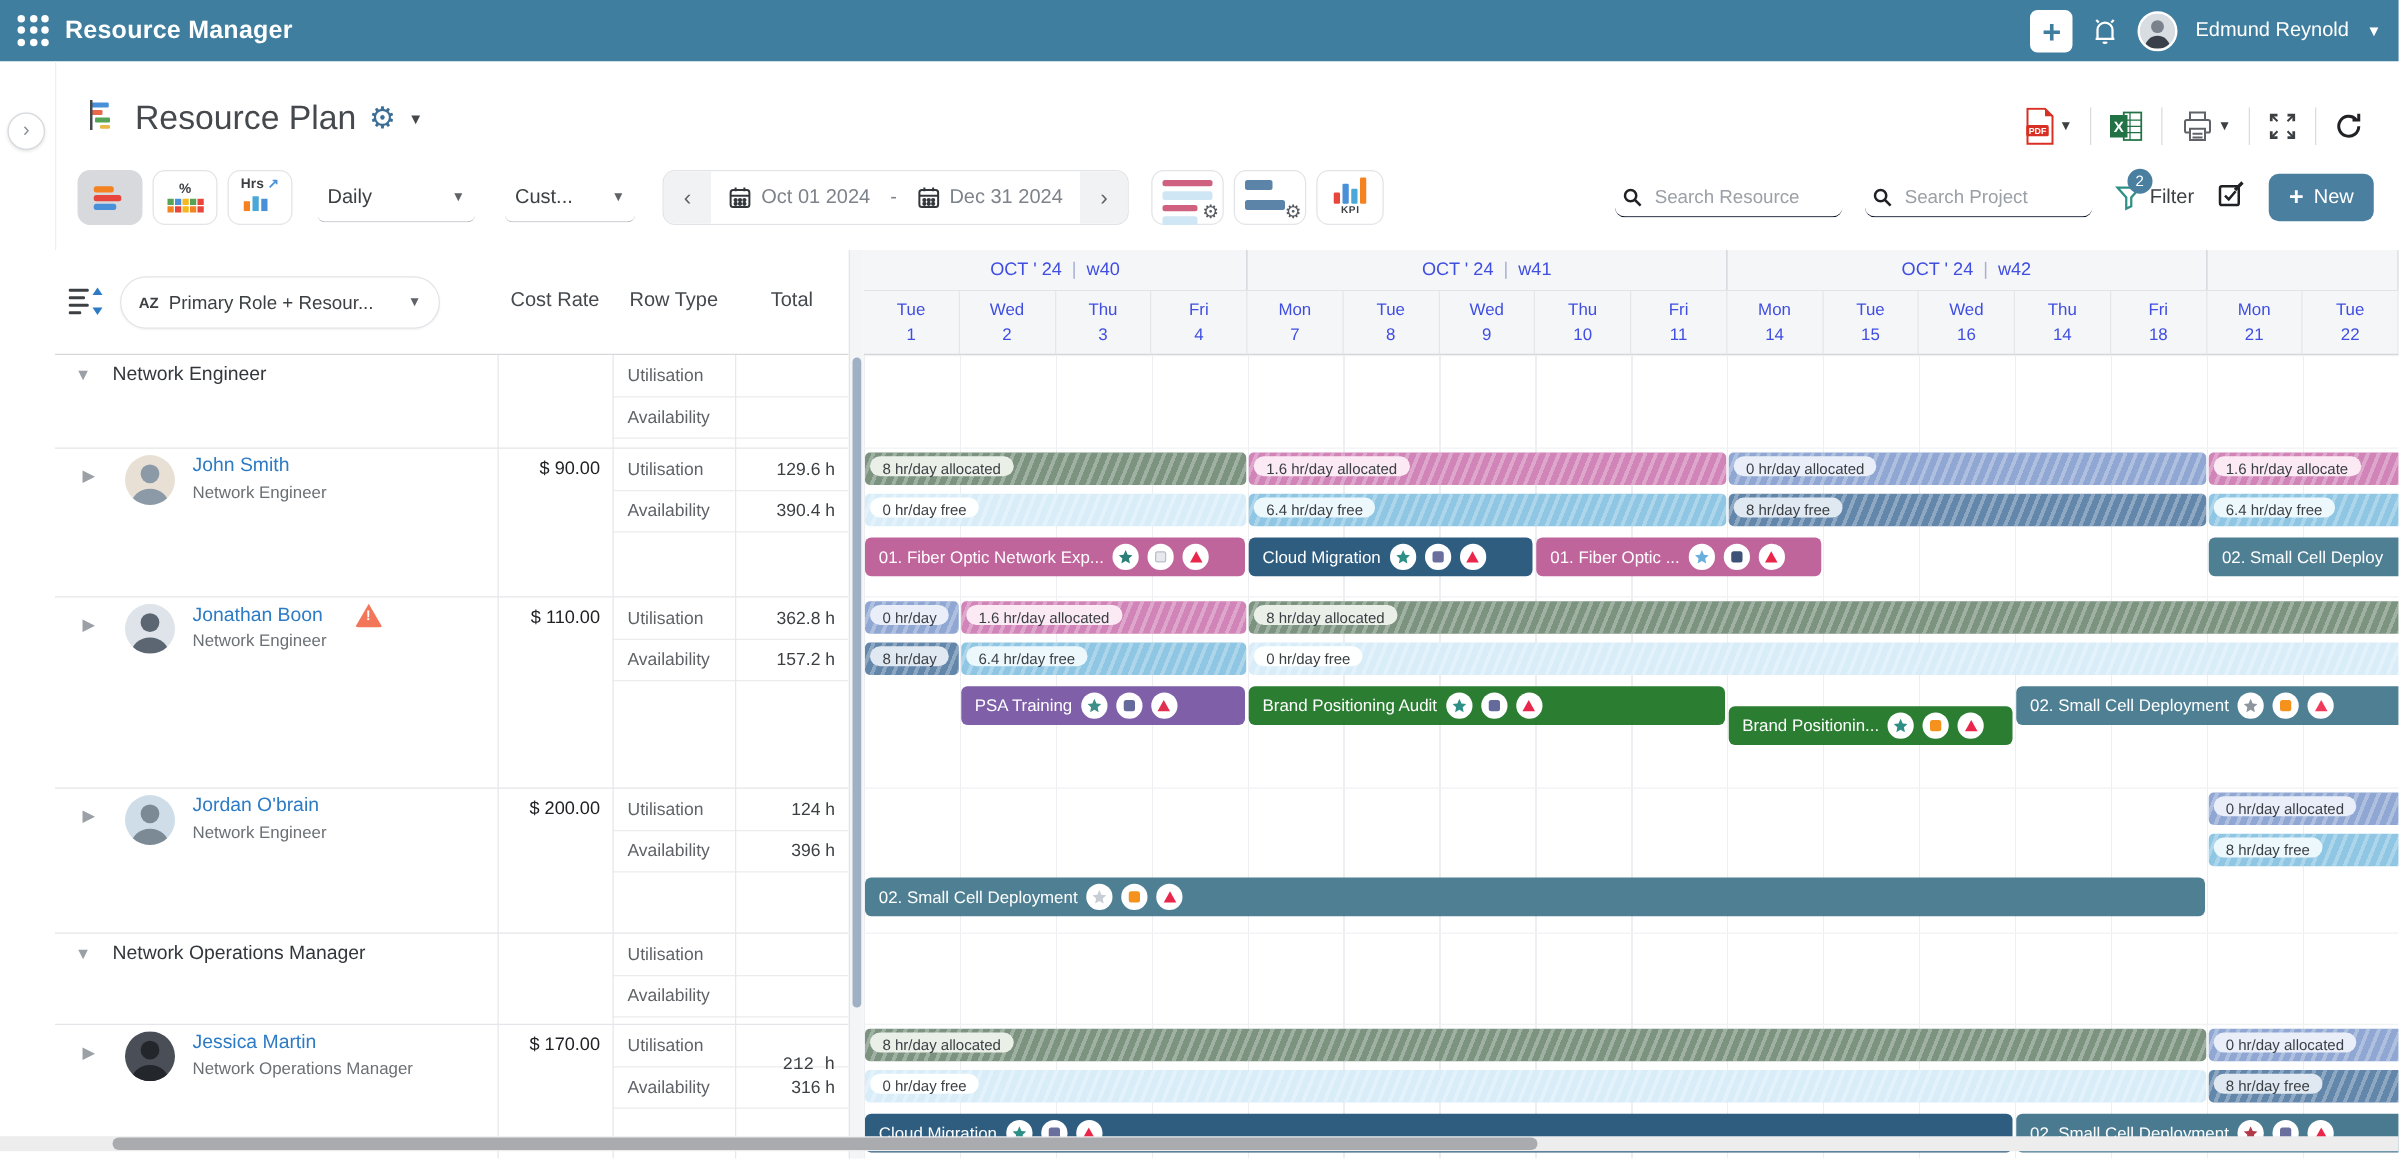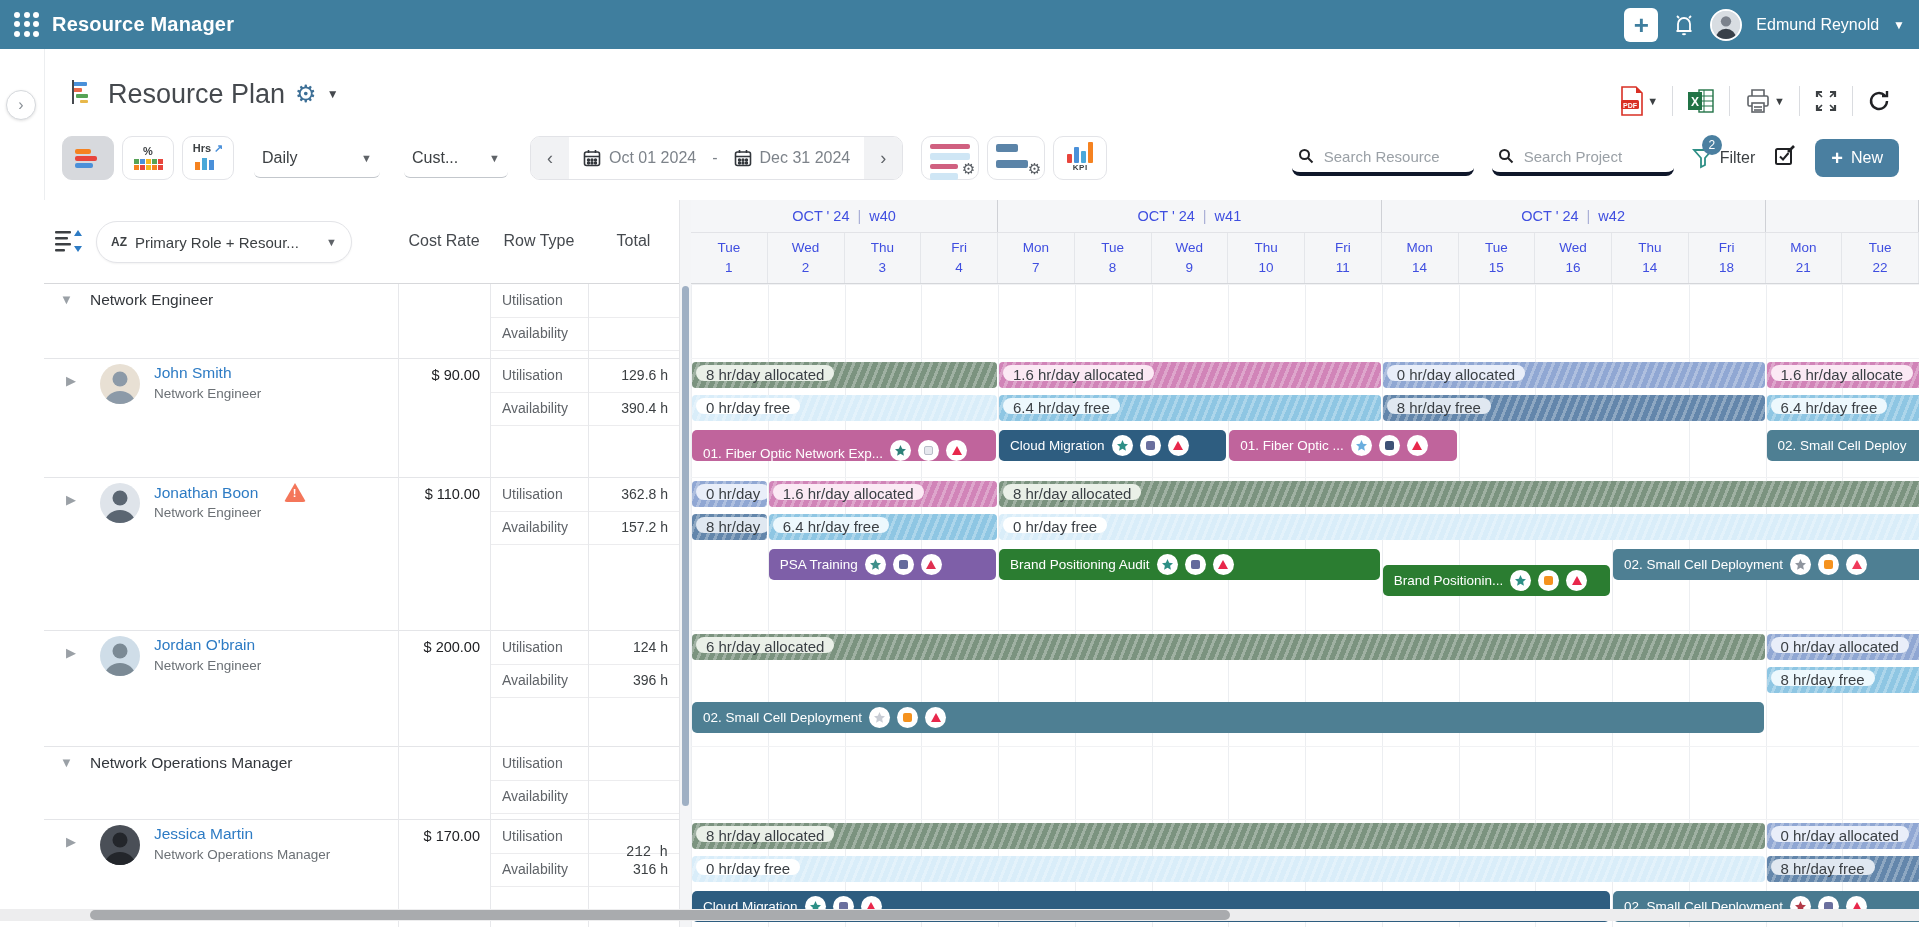--- a/index.html
+++ b/index.html
@@ -45,21 +45,21 @@
   .date-nav { width:38px; background:#f1f2f4; display:flex; align-items:center; justify-content:center; color:#5f6368; font-size:18px; cursor:pointer; }
   .date-part { display:flex; align-items:center; gap:8px; padding:0 14px; background:#fff; font-size:16px; color:#7d838a; }
   .cal { width:18px; height:18px; }
   .cfgbtn { width:58px; height:44px; border:1px solid #e3e4e8; border-radius:10px; background:#fff; margin-left:8px; position:relative; cursor:pointer; padding:7px 8px; }
   .cfgbtn .gearsm { position:absolute; right:3px; bottom:1px; font-size:15px; color:#555a60; }
   .cfg-row { height:8px; border-radius:2px; margin-bottom:4px; }
   .kpi-bars { display:flex; align-items:flex-end; gap:2px; height:22px; justify-content:center; }
   .kpi-bars i { width:5px; border-radius:1px; }
   .kpi-lab { font-size:8px; font-weight:700; color:#3c4043; text-align:center; letter-spacing:.5px; }
   .tb-right { margin-left:auto; display:flex; align-items:center; gap:18px; }
-  .search-box { display:flex; align-items:center; gap:8px; width:182px; border-bottom:4px solid #0f172a; border-radius:0 0 8px 8px; padding:6px 6px; }
+  .search-box { display:flex; align-items:center; gap:8px; width:182px; border-bottom:1px solid #0f172a; border-radius:0 0 8px 8px; padding:6px 6px; }
   .search-box input { border:0; outline:0; font-size:15px; color:#3c4043; width:140px; font-family:inherit; background:transparent; }
   .search-box input::placeholder { color:#9aa0a6; }
   .filter-wrap { position:relative; display:flex; align-items:center; gap:6px; cursor:pointer; }
   .filter-badge { position:absolute; left:10px; top:-12px; width:20px; height:20px; border-radius:50%; background:#4a7fa0; color:#fff; font-size:12px; display:flex; align-items:center; justify-content:center; }
   .filter-label { font-size:16px; color:#3c4043; }
   .new-btn { background:#4a7fa0; color:#fff; border:none; border-radius:8px; height:38px; padding:0 16px; font-size:16px; display:flex; align-items:center; gap:8px; cursor:pointer; font-family:inherit; }
   .new-btn .pl { font-size:20px; font-weight:700; line-height:1; }
   
   .left-pane { position:absolute; left:44px; top:200px; width:635px; bottom:0; background:#fff; overflow:hidden; }
   .col-line { position:absolute; top:0; bottom:0; width:1px; background:#e7e8eb; z-index:2; }
@@ -96,21 +96,21 @@
   .wcell { border-right:1px solid #cfd1d6; display:flex; align-items:center; justify-content:center; gap:8px; font-size:14.5px; color:#3f4ee0; }
   .wcell .sep { color:#a9aed6; font-weight:400; }
   .tl-days { position:absolute; left:0; top:33px; right:0; height:51px; background:#f5f6f8; display:flex; border-bottom:1px solid #d4d6da; }
   .dcell { border-right:1px solid #e4e6ea; display:flex; flex-direction:column; align-items:center; justify-content:center; font-size:13.5px; color:#3f4ee0; line-height:1.45; }
   .gt-body { position:absolute; left:0; top:84px; right:0; bottom:0;
     background:repeating-linear-gradient(to right, #eceef1 0, #eceef1 1px, transparent 1px, transparent 6.25%); }
   .gsec { position:relative; border-top:1px solid #f1f2f4; }
   .bar { position:absolute; height:26px; border-radius:4px; overflow:hidden; white-space:nowrap; cursor:pointer; }
   .bar::before { content:""; position:absolute; inset:0; background:repeating-linear-gradient(112deg, rgba(255,255,255,0) 0 5px, rgba(255,255,255,.28) 5px 8px); }
   .bar.clipR { border-top-right-radius:0; border-bottom-right-radius:0; }
-  .pill { position:relative; display:inline-block; margin:3px 0 0 4px; padding:0 10px; height:16px; line-height:20px; border-radius:10px; font-size:15px; color:#3a3f44; z-index:1; }
+  .pill { position:relative; display:inline-block; margin:3px 0 0 4px; padding:0 10px; height:16px; line-height:20px; border-radius:10px; font-size:12px; color:#3a3f44; z-index:1; }
   .pbar { position:absolute; height:31px; border-radius:5px; display:flex; align-items:center; gap:7px; padding:0 11px; color:#fff; font-size:13.5px; white-space:nowrap; overflow:hidden; cursor:pointer; }
   .pbar.clipR { border-top-right-radius:0; border-bottom-right-radius:0; }
   .pic { width:21px; height:21px; min-width:21px; border-radius:50%; background:#fff; display:flex; align-items:center; justify-content:center; }
   .pic .sq { width:9px; height:9px; border-radius:2px; }
   .pic .tri { width:0; height:0; border-left:5.5px solid transparent; border-right:5.5px solid transparent; border-bottom:9.5px solid #e8274b; }
 </style>
 </head>
 <body>
 
 <div class="topbar">
@@ -566,21 +566,21 @@
       <div class="gsec" style="height: 74px;"></div>
       <div class="gsec" style="height: 119px;">
         <div class="bar" style="left: calc(0% + 1px); width: calc(25% - 2px); top: 3px; background: rgb(123, 147, 127);"><span class="pill" style="background: rgb(234, 240, 232);">8 hr/day allocated</span></div>
         <div class="bar" style="left: calc(25% + 1px); width: calc(31.25% - 2px); top: 3px; background: rgb(209, 132, 184);"><span class="pill" style="background: rgb(251, 233, 244);">1.6 hr/day allocated</span></div>
         <div class="bar" style="left: calc(56.25% + 1px); width: calc(31.25% - 2px); top: 3px; background: rgb(144, 167, 211);"><span class="pill" style="background: rgb(233, 238, 249);">0 hr/day allocated</span></div>
         <div class="bar clipR" style="left: calc(87.5% + 1px); width: calc(12.5% - 1px); top: 3px; background: rgb(209, 132, 184);"><span class="pill" style="background: rgb(251, 233, 244);">1.6 hr/day allocate</span></div>
         <div class="bar" style="left: calc(0% + 1px); width: calc(25% - 2px); top: 36px; background: rgb(217, 237, 249);"><span class="pill" style="background: rgb(254, 255, 255);">0 hr/day free</span></div>
         <div class="bar" style="left: calc(25% + 1px); width: calc(31.25% - 2px); top: 36px; background: rgb(142, 198, 227);"><span class="pill" style="background: rgb(237, 248, 253);">6.4 hr/day free</span></div>
         <div class="bar" style="left: calc(56.25% + 1px); width: calc(31.25% - 2px); top: 36px; background: rgb(99, 134, 171);"><span class="pill" style="background: rgb(224, 232, 241);">8 hr/day free</span></div>
         <div class="bar clipR" style="left: calc(87.5% + 1px); width: calc(12.5% - 1px); top: 36px; background: rgb(142, 198, 227);"><span class="pill" style="background: rgb(237, 248, 253);">6.4 hr/day free</span></div>
-        <div class="pbar" style="left: calc(0% + 1px); width: calc(25% - 3px); top: 71px; background: rgb(192, 100, 156); align-items: flex-end;">
+        <div class="pbar" style="left: calc(0% + 1px); width: calc(25% - 3px); top: 71px; background: rgb(192, 100, 156);">
           <span>01. Fiber Optic Network Exp...</span>
           <span class="pic">
             <svg width="11" height="11" viewBox="0 0 10 10">
               <polygon points="5,0 6.5,3.4 10,3.8 7.4,6.2 8.1,9.8 5,8 1.9,9.8 2.6,6.2 0,3.8 3.5,3.4" fill="#2d8078"></polygon>
             </svg>
           </span>
           <span class="pic">
             <span class="sq" style="background: rgb(230, 232, 238); border: 1px solid rgb(185, 190, 200);"></span>
           </span>
           <span class="pic">
@@ -677,21 +677,20 @@
           </span>
           <span class="pic">
             <span class="sq" style="background: rgb(245, 146, 30);"></span>
           </span>
           <span class="pic">
             <span class="tri" style="border-bottom-color: rgb(240, 58, 90);"></span>
           </span>
         </div>
       </div>
       <div class="gsec" style="height: 116px;">
-        <div class="bar" style="left: calc(0% + 1px); width: calc(87.5% - 2px); top: 3px; background: rgb(123, 147, 127);"><span class="pill" style="background: rgb(234, 240, 232);">6 hr/day allocated</span></div>
         <div class="bar clipR" style="left: calc(87.5% + 1px); width: calc(12.5% - 1px); top: 3px; background: rgb(144, 167, 211);"><span class="pill" style="background: rgb(233, 238, 249);">0 hr/day allocated</span></div>
         <div class="bar clipR" style="left: calc(87.5% + 1px); width: calc(12.5% - 1px); top: 36px; background: rgb(142, 198, 227);"><span class="pill" style="background: rgb(237, 248, 253);">8 hr/day free</span></div>
         <div class="pbar" style="left: calc(0% + 1px); width: calc(87.5% - 3px); top: 71px; background: rgb(78, 127, 147);">
           <span>02. Small Cell Deployment</span>
           <span class="pic">
             <svg width="11" height="11" viewBox="0 0 10 10">
               <polygon points="5,0 6.5,3.4 10,3.8 7.4,6.2 8.1,9.8 5,8 1.9,9.8 2.6,6.2 0,3.8 3.5,3.4" fill="#c8ccd4"></polygon>
             </svg>
           </span>
           <span class="pic">

